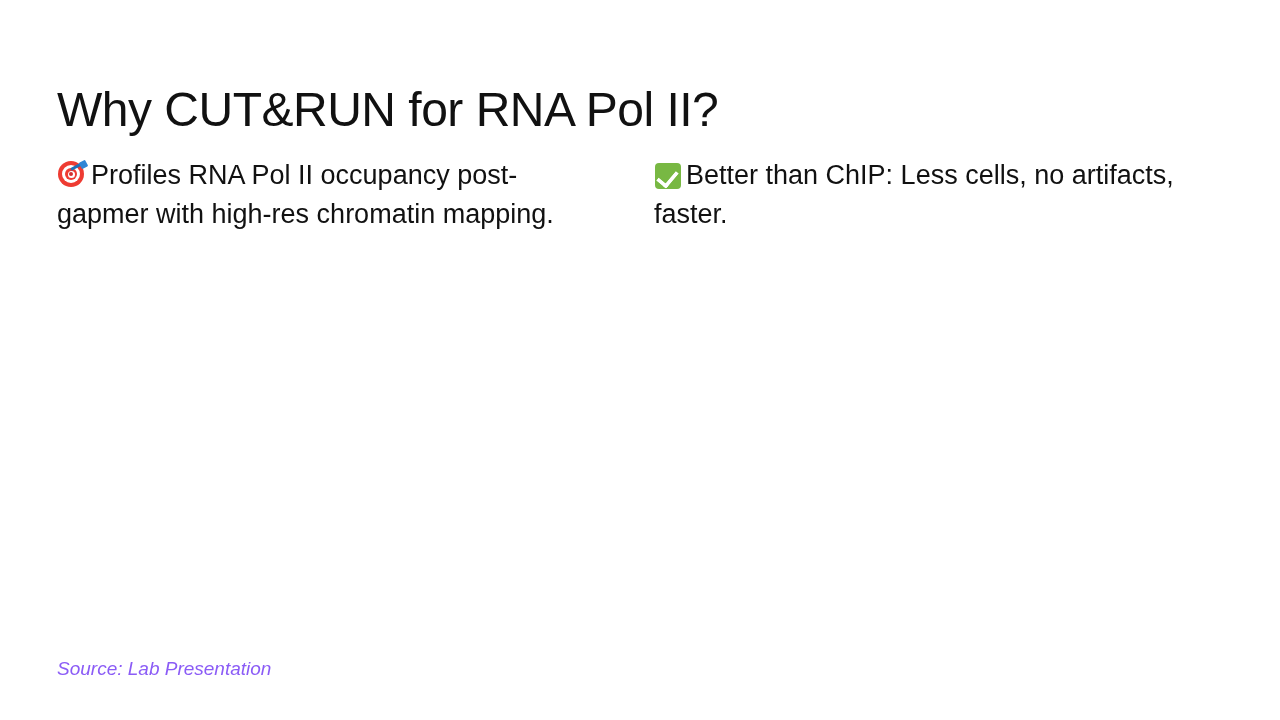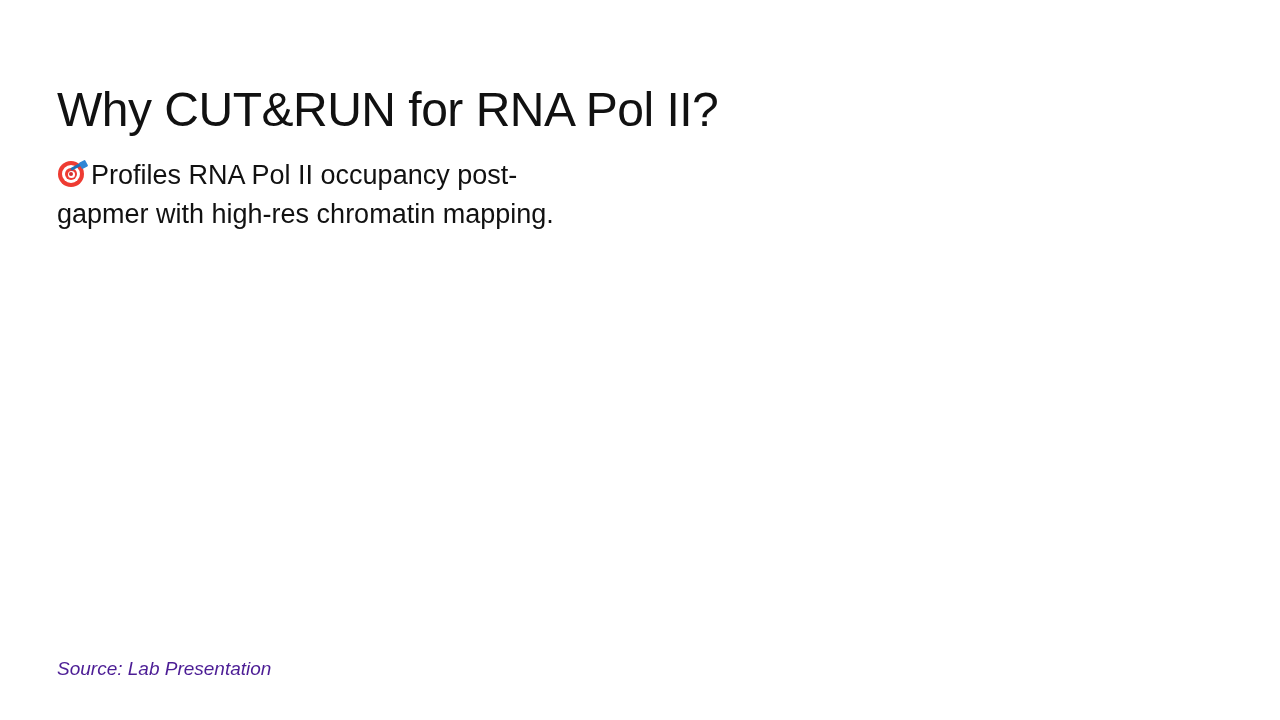--- a/index.html
+++ b/index.html
@@ -166,21 +166,21 @@
   }
 
   
   .source-note {
     position: absolute;
     left: 57px;
     top: 658px;
     font-size: 19px;
     font-style: italic;
     font-weight: 400;
-    color: #4c1d95;
+    color: #8b5cf6;
     white-space: nowrap;
   }
 </style>
 </head>
 <body>
 
 <div class="slide">
 
   <h1 class="slide-title">Why CUT&amp;RUN for RNA Pol II?</h1>
 
@@ -191,18 +191,24 @@
         <span class="ring-outer"></span>
         <span class="ring-white1"></span>
         <span class="ring-red2"></span>
         <span class="ring-white2"></span>
         <span class="bullseye"></span>
         <span class="dart-shaft"></span>
         <span class="dart-fin"></span>
       </span><span class="bullet-text" style="display:inline">Profiles RNA Pol II occupancy post-gapmer with high-res chromatin mapping.</span>
     </div>
 
+    <div class="column">
+      <span class="emoji emoji-check">
+        <span class="box"></span>
+        <span class="tick"></span>
+      </span><span class="bullet-text" style="display:inline">Better than ChIP: Less cells, no artifacts, faster.</span>
+    </div>
 
   </div>
 
   <div class="source-note">Source: Lab Presentation</div>
 
 </div>
 
 </body></html>

